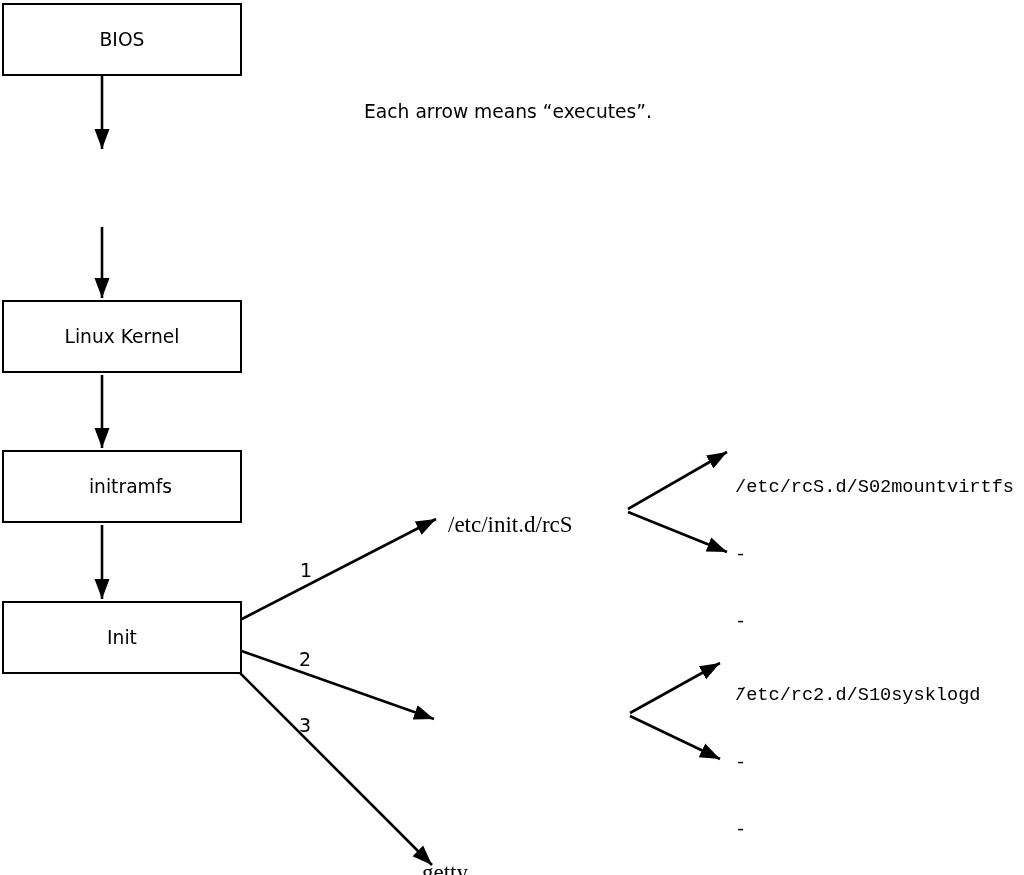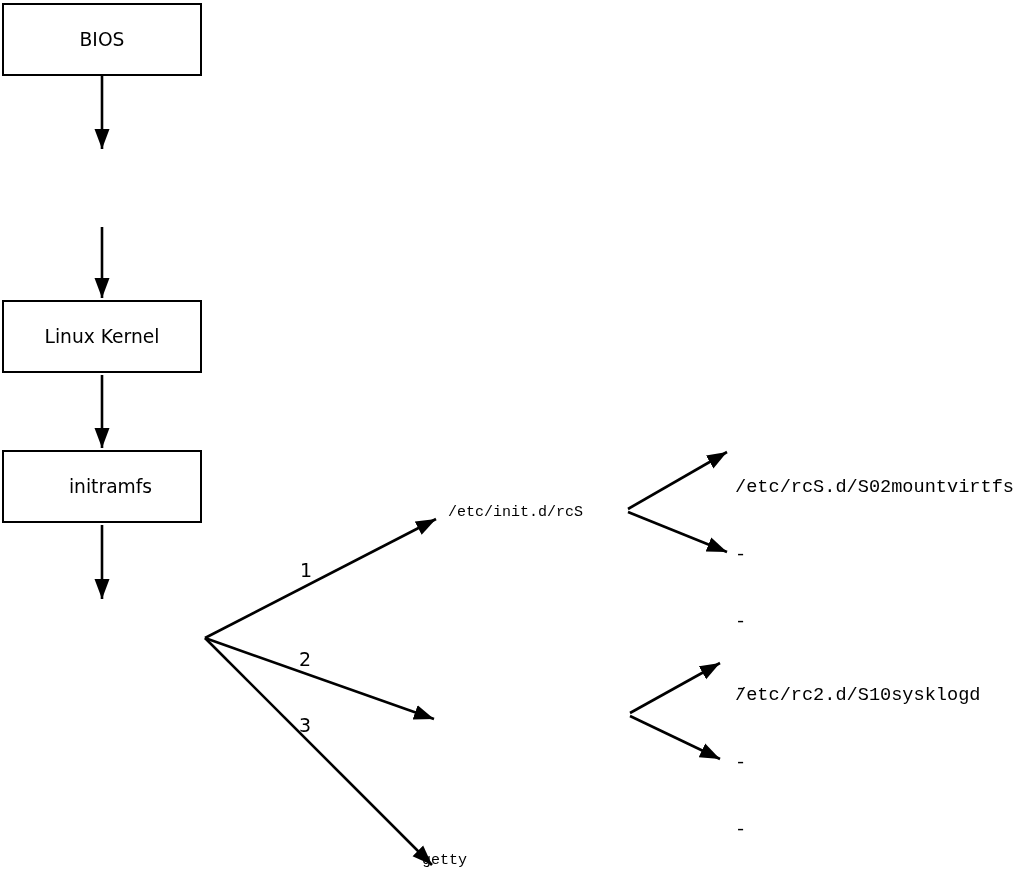--- a/index.html
+++ b/index.html
@@ -12,21 +12,21 @@
     width: 1024px;
     height: 875px;
     background: #ffffff;
     font-family: "DejaVu Sans", "Liberation Sans", sans-serif;
     color: #000000;
     overflow: hidden;
   }
   .node-box {
     position: absolute;
     left: 2px;
-    width: 200px;
+    width: 240px;
     height: 73px;
     border: 2px solid #000000;
     background: #ffffff;
     display: flex;
     align-items: center;
     justify-content: center;
     font-size: 18.7px;
     box-sizing: border-box;
   }
   .caption {
@@ -38,24 +38,25 @@
     font-size: 18.7px;
   }
   .edge-label {
     position: absolute;
     width: 20px;
     text-align: center;
     font-size: 19px;
   }
   .mono-label {
     position: absolute;
-    font-family: Liberation Mono, monospace;
-    font-size: 15px;
+    font-family: Liberation Serif, serif;
+    font-size: 23px;
     white-space: pre;
     line-height: 23px;
+    margin-top: 12px;
   }
   .child-list {
     position: absolute;
     left: 735px;
     font-family: Liberation Mono, monospace;
     font-size: 18.6px;
     white-space: pre;
   }
   .child-list .row {
     height: 25.4px;
@@ -91,29 +92,33 @@
     <line x1="205" y1="638" x2="434" y2="719" stroke="#000" stroke-width="2.6" marker-end="url(#ah)"></line>
     <line x1="205" y1="638" x2="432" y2="865" stroke="#000" stroke-width="2.6" marker-end="url(#ah)"></line>
 
     <line x1="628" y1="509" x2="727" y2="452" stroke="#000" stroke-width="2.6" marker-end="url(#ah)"></line>
     <line x1="628" y1="512" x2="727" y2="552" stroke="#000" stroke-width="2.6" marker-end="url(#ah)"></line>
 
     <line x1="630" y1="713" x2="720" y2="663" stroke="#000" stroke-width="2.6" marker-end="url(#ah)"></line>
     <line x1="630" y1="716" x2="720" y2="759" stroke="#000" stroke-width="2.6" marker-end="url(#ah)"></line>
   </svg>
 
+  <div class="caption">Each arrow means “executes”.</div>
 
   <div class="node-box" style="top:3px;">
       <span>BIOS</span>
     </div>
   <div class="node-box" style="top:300px;">
       <span>Linux Kernel</span>
     </div>
   <div class="node-box" style="top:450px;padding-left:17px;">
       <span>initramfs</span>
+    </div>
+  <div class="node-box" style="top:601px;">
+      <span>Init</span>
     </div>
 
   <div class="edge-label" style="left:296px; top:559px;">1</div>
   <div class="edge-label" style="left:295px; top:648px;">2</div>
   <div class="edge-label" style="left:295px; top:714px;">3</div>
 
   <div class="mono-label" style="left:448px; top:501px;">/etc/init.d/rcS</div>
   <div class="mono-label" style="left:422px; top:849px;">getty</div>
 
   <div class="child-list" style="top:433px;">

